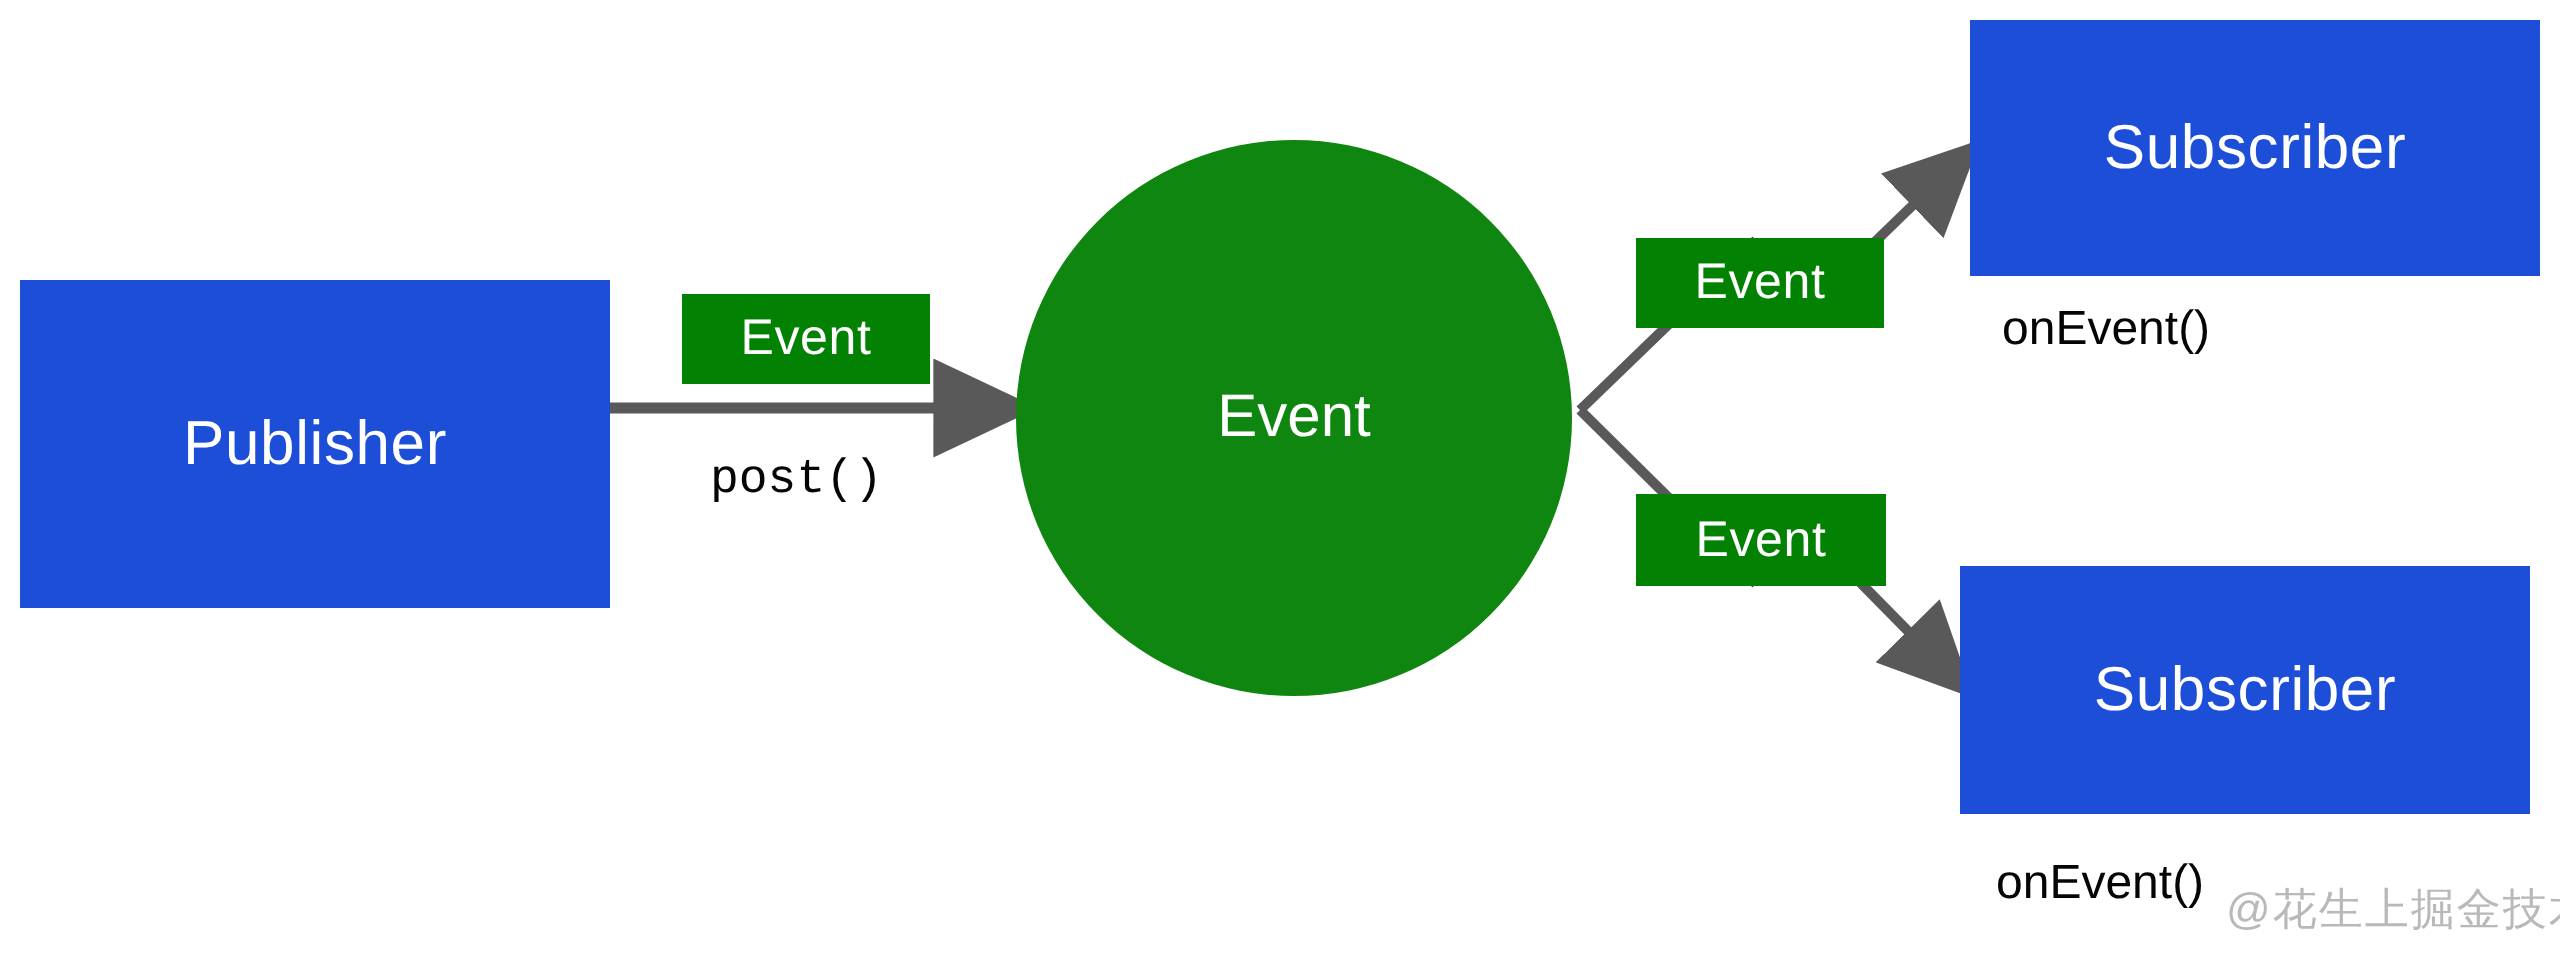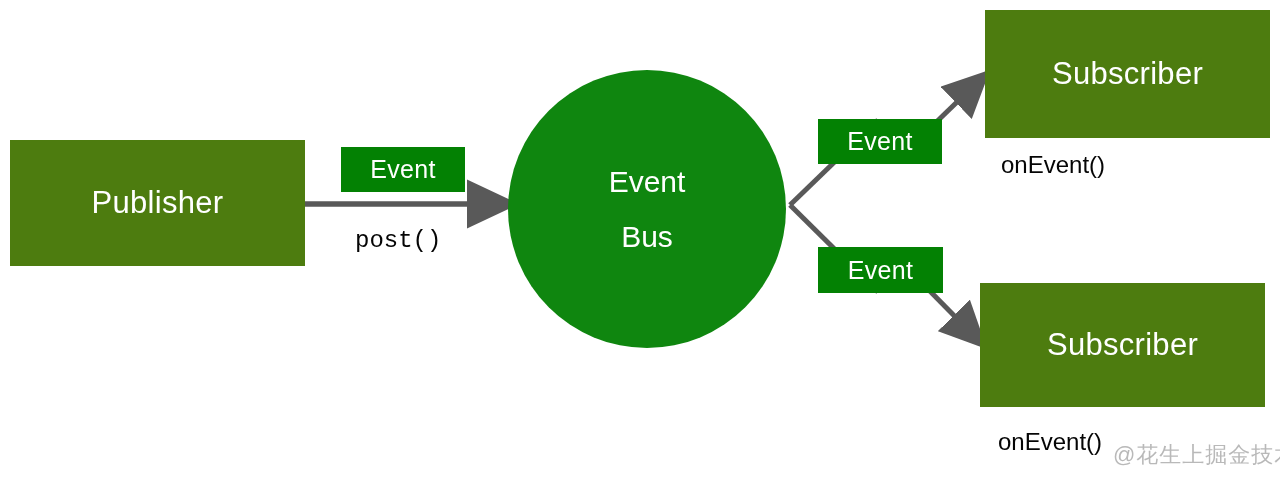--- a/index.html
+++ b/index.html
@@ -21,21 +21,21 @@
     position: absolute;
     display: flex;
     align-items: center;
     justify-content: center;
     color: #ffffff;
     font-weight: 400;
     letter-spacing: 0.3px;
     box-sizing: border-box;
   }
   .node-box {
-    background: #4d7c0f;
+    background: #1d4ed8;
     font-size: 31px;
   }
   .event-tag {
     background: #038103;
     font-size: 25px;
   }
   .circle {
     position: absolute;
     border-radius: 50%;
     background: #0f860f;
@@ -62,21 +62,21 @@
     letter-spacing: 1px;
   }
   svg.edges {
     position: absolute;
     left: 0;
     top: 0;
     width: 1280px;
     height: 479px;
     pointer-events: none;
   }
-  #pub-box { left: 10px;  top: 140px; width: 295px; height: 126px; }
+  #pub-box { left: 10px;  top: 140px; width: 295px; height: 164px; }
   #circle-bus { left: 508px; top: 70px; width: 278px; height: 278px; }
   #sub-box-1 { left: 985px; top: 10px;  width: 285px; height: 128px; }
   #sub-box-2 { left: 980px; top: 283px; width: 285px; height: 124px; }
   #tag-post  { left: 341px; top: 147px; width: 124px; height: 45px; }
   #tag-sub-1 { left: 818px; top: 119px; width: 124px; height: 45px; }
   #tag-sub-2 { left: 818px; top: 247px; width: 125px; height: 46px; }
   #label-post    { left: 355px;  top: 227px; font-family: Liberation Mono, monospace; }
   #label-onevent-1 { left: 1001px; top: 151px; }
   #label-onevent-2 { left: 998px;  top: 428px; }
   #watermark-text { left: 1113px; top: 440px; }
@@ -103,21 +103,20 @@
 
     <line x1="920" y1="281" x2="984" y2="346" stroke="#595959" stroke-width="5" marker-end="url(#arrow-head)"></line>
   </svg>
 
   <div id="pub-box" class="box node-box">
     <span>Publisher</span>
   </div>
 
   <div id="circle-bus" class="circle">
     <span>Event</span>
-    <span>Bus</span>
   </div>
 
   <div id="sub-box-1" class="box node-box">
     <span>Subscriber</span>
   </div>
 
   <div id="sub-box-2" class="box node-box">
     <span>Subscriber</span>
   </div>
 

